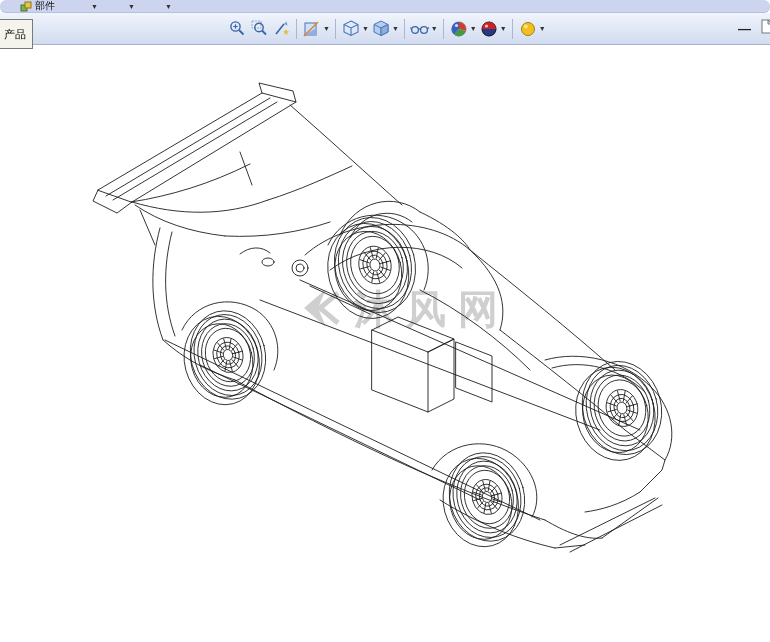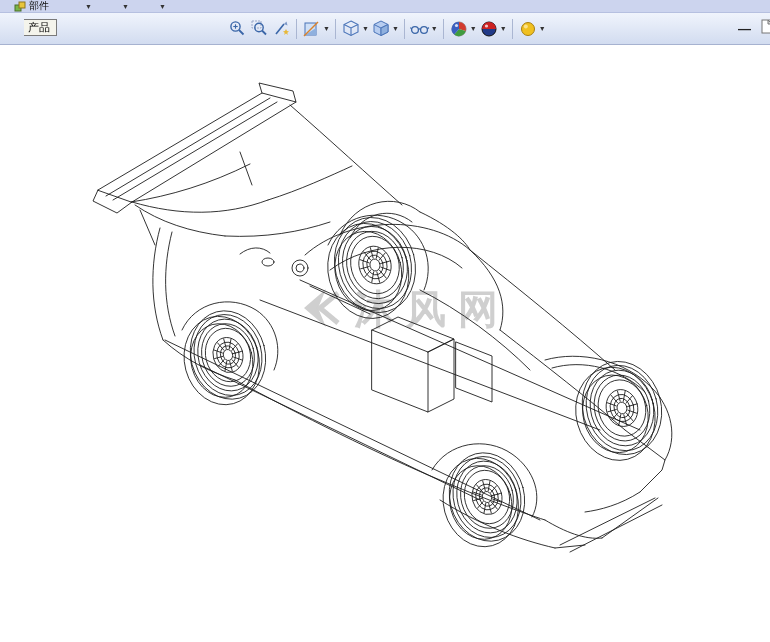--- a/index.html
+++ b/index.html
@@ -3,42 +3,42 @@
 <meta charset="utf-8">
 <style>
   * { margin:0; padding:0; box-sizing:border-box; }
   html,body { width:770px; height:642px; overflow:hidden; background:#fff;
               font-family:"Liberation Sans", sans-serif; }
   .window { position:relative; width:770px; height:642px; }
 
   
   .menubar { height:13px; background:#ccd4ee; border-bottom:1px solid #b6c0e0;
              display:flex; align-items:center; font-size:10px; color:#111;
-             padding-left:14px; }
+             padding-left:20px;border-radius:6px; }
   .menu-icon { display:inline-flex; margin-right:3px; }
   .menu-label { margin-right:6px; }
   .menu-caret { font-size:7px; color:#333; margin-left:30px; cursor:default; }
 
   
   .toolbar { height:32px; background:linear-gradient(#f0f4fc,#d2dcf0);
              border-bottom:1px solid #a6b2d0; display:flex; align-items:center;
              padding-left:226px; position:relative; }
   .tb { width:22px; height:22px; display:flex; align-items:center;
         justify-content:center; border-radius:2px; }
   .dd { font-size:7px; color:#333; margin:0 1px 0 0; align-self:center; }
   .tb-sep { width:1px; height:20px; background:#aab6d2; margin:0 4px; }
   .win-controls { position:absolute; right:0; top:6px; display:flex;
                   align-items:center; gap:6px; }
   .min-btn { font-size:13px; font-weight:bold; color:#222; padding:0 4px; }
   .doc-icon { margin-right:-3px; }
 
   
-  .doc-tab { position:absolute; top:19px; left:0; height:17px; padding:1px 6px 1px 4px;
+  .doc-tab { position:absolute; top:19px; left:0; height:30px; padding:1px 6px 1px 4px;
              background:#f4f4ec; border:1px solid #7a7a7a; border-left:none;
-             font-size:11px; color:#000; z-index:6; display:flex; align-items:center;margin-left:24px; }
+             font-size:11px; color:#000; z-index:6; display:flex; align-items:center; }
 
   
   .canvas { position:absolute; top:46px; left:0; width:770px; height:596px;
             background:#fff; overflow:hidden; }
   .watermark { position:absolute; left:296px; top:236px; display:flex;
                align-items:center; gap:12px; z-index:1; opacity:.85; }
   .watermark-text { font-size:40px; font-weight:bold; color:#c7c7c7;
                     letter-spacing:12px; white-space:nowrap; }
   .car-svg { position:absolute; inset:0; z-index:2; }
   .car-svg * { vector-effect:non-scaling-stroke; }

